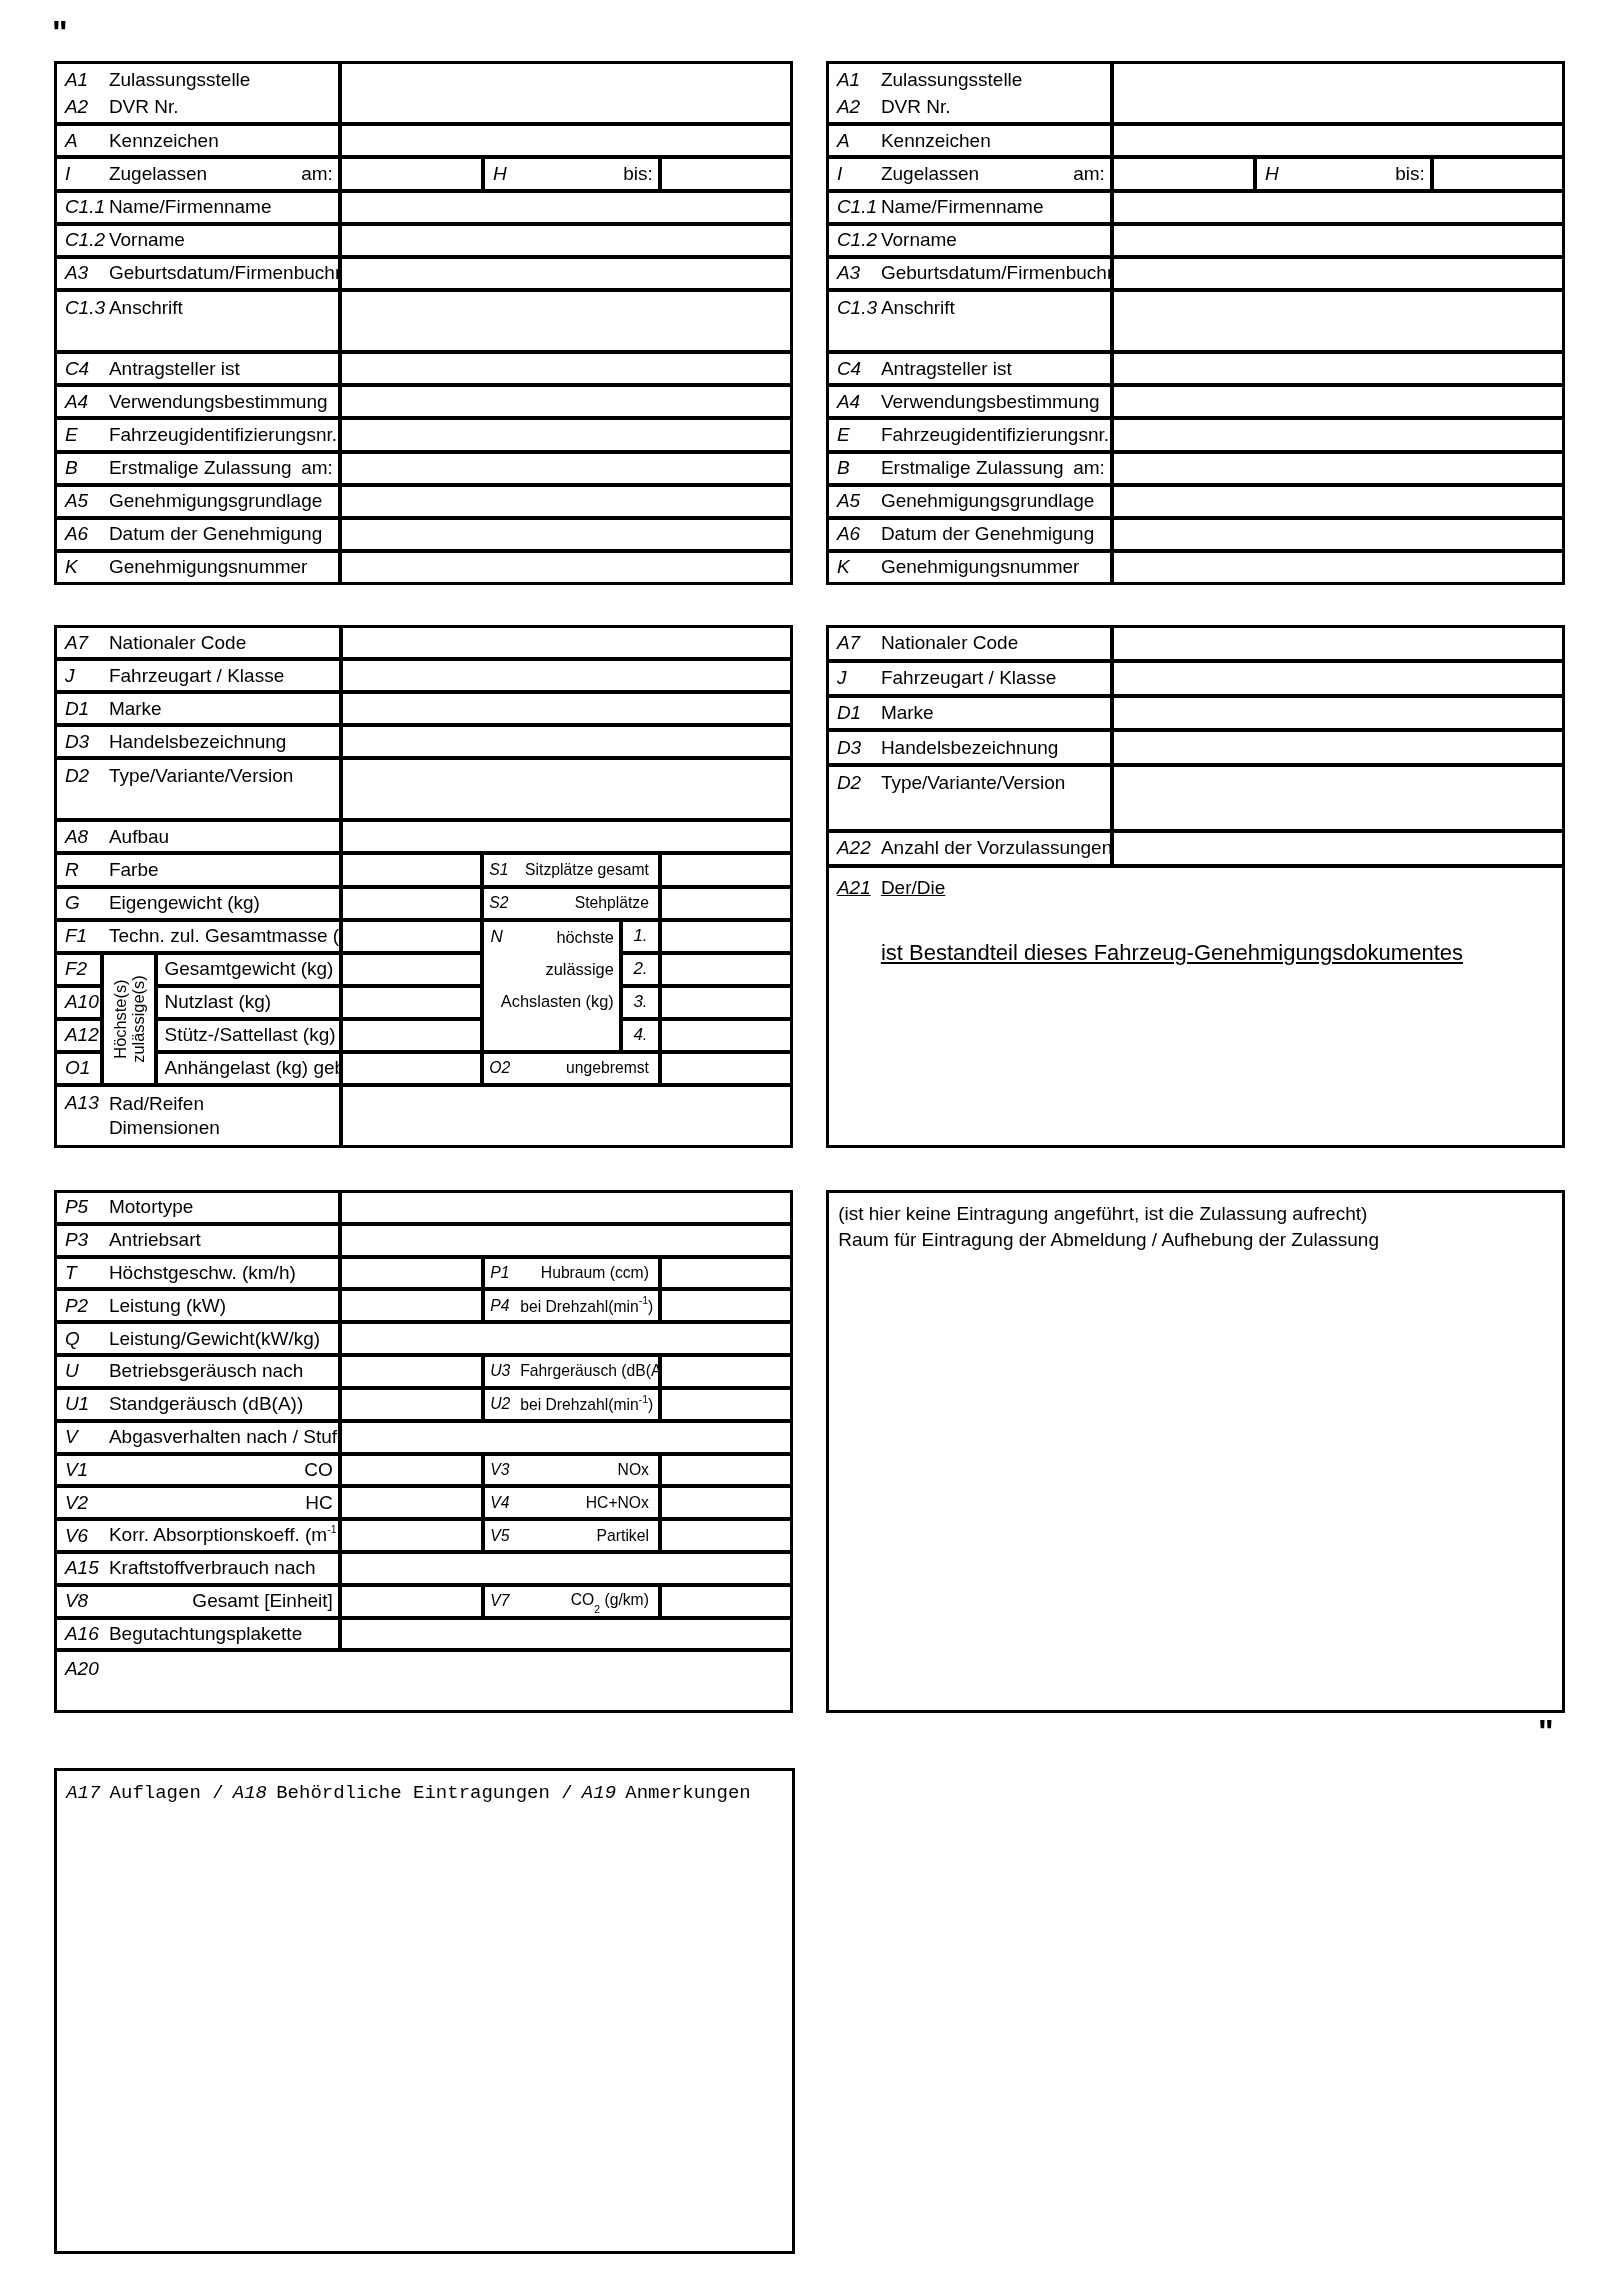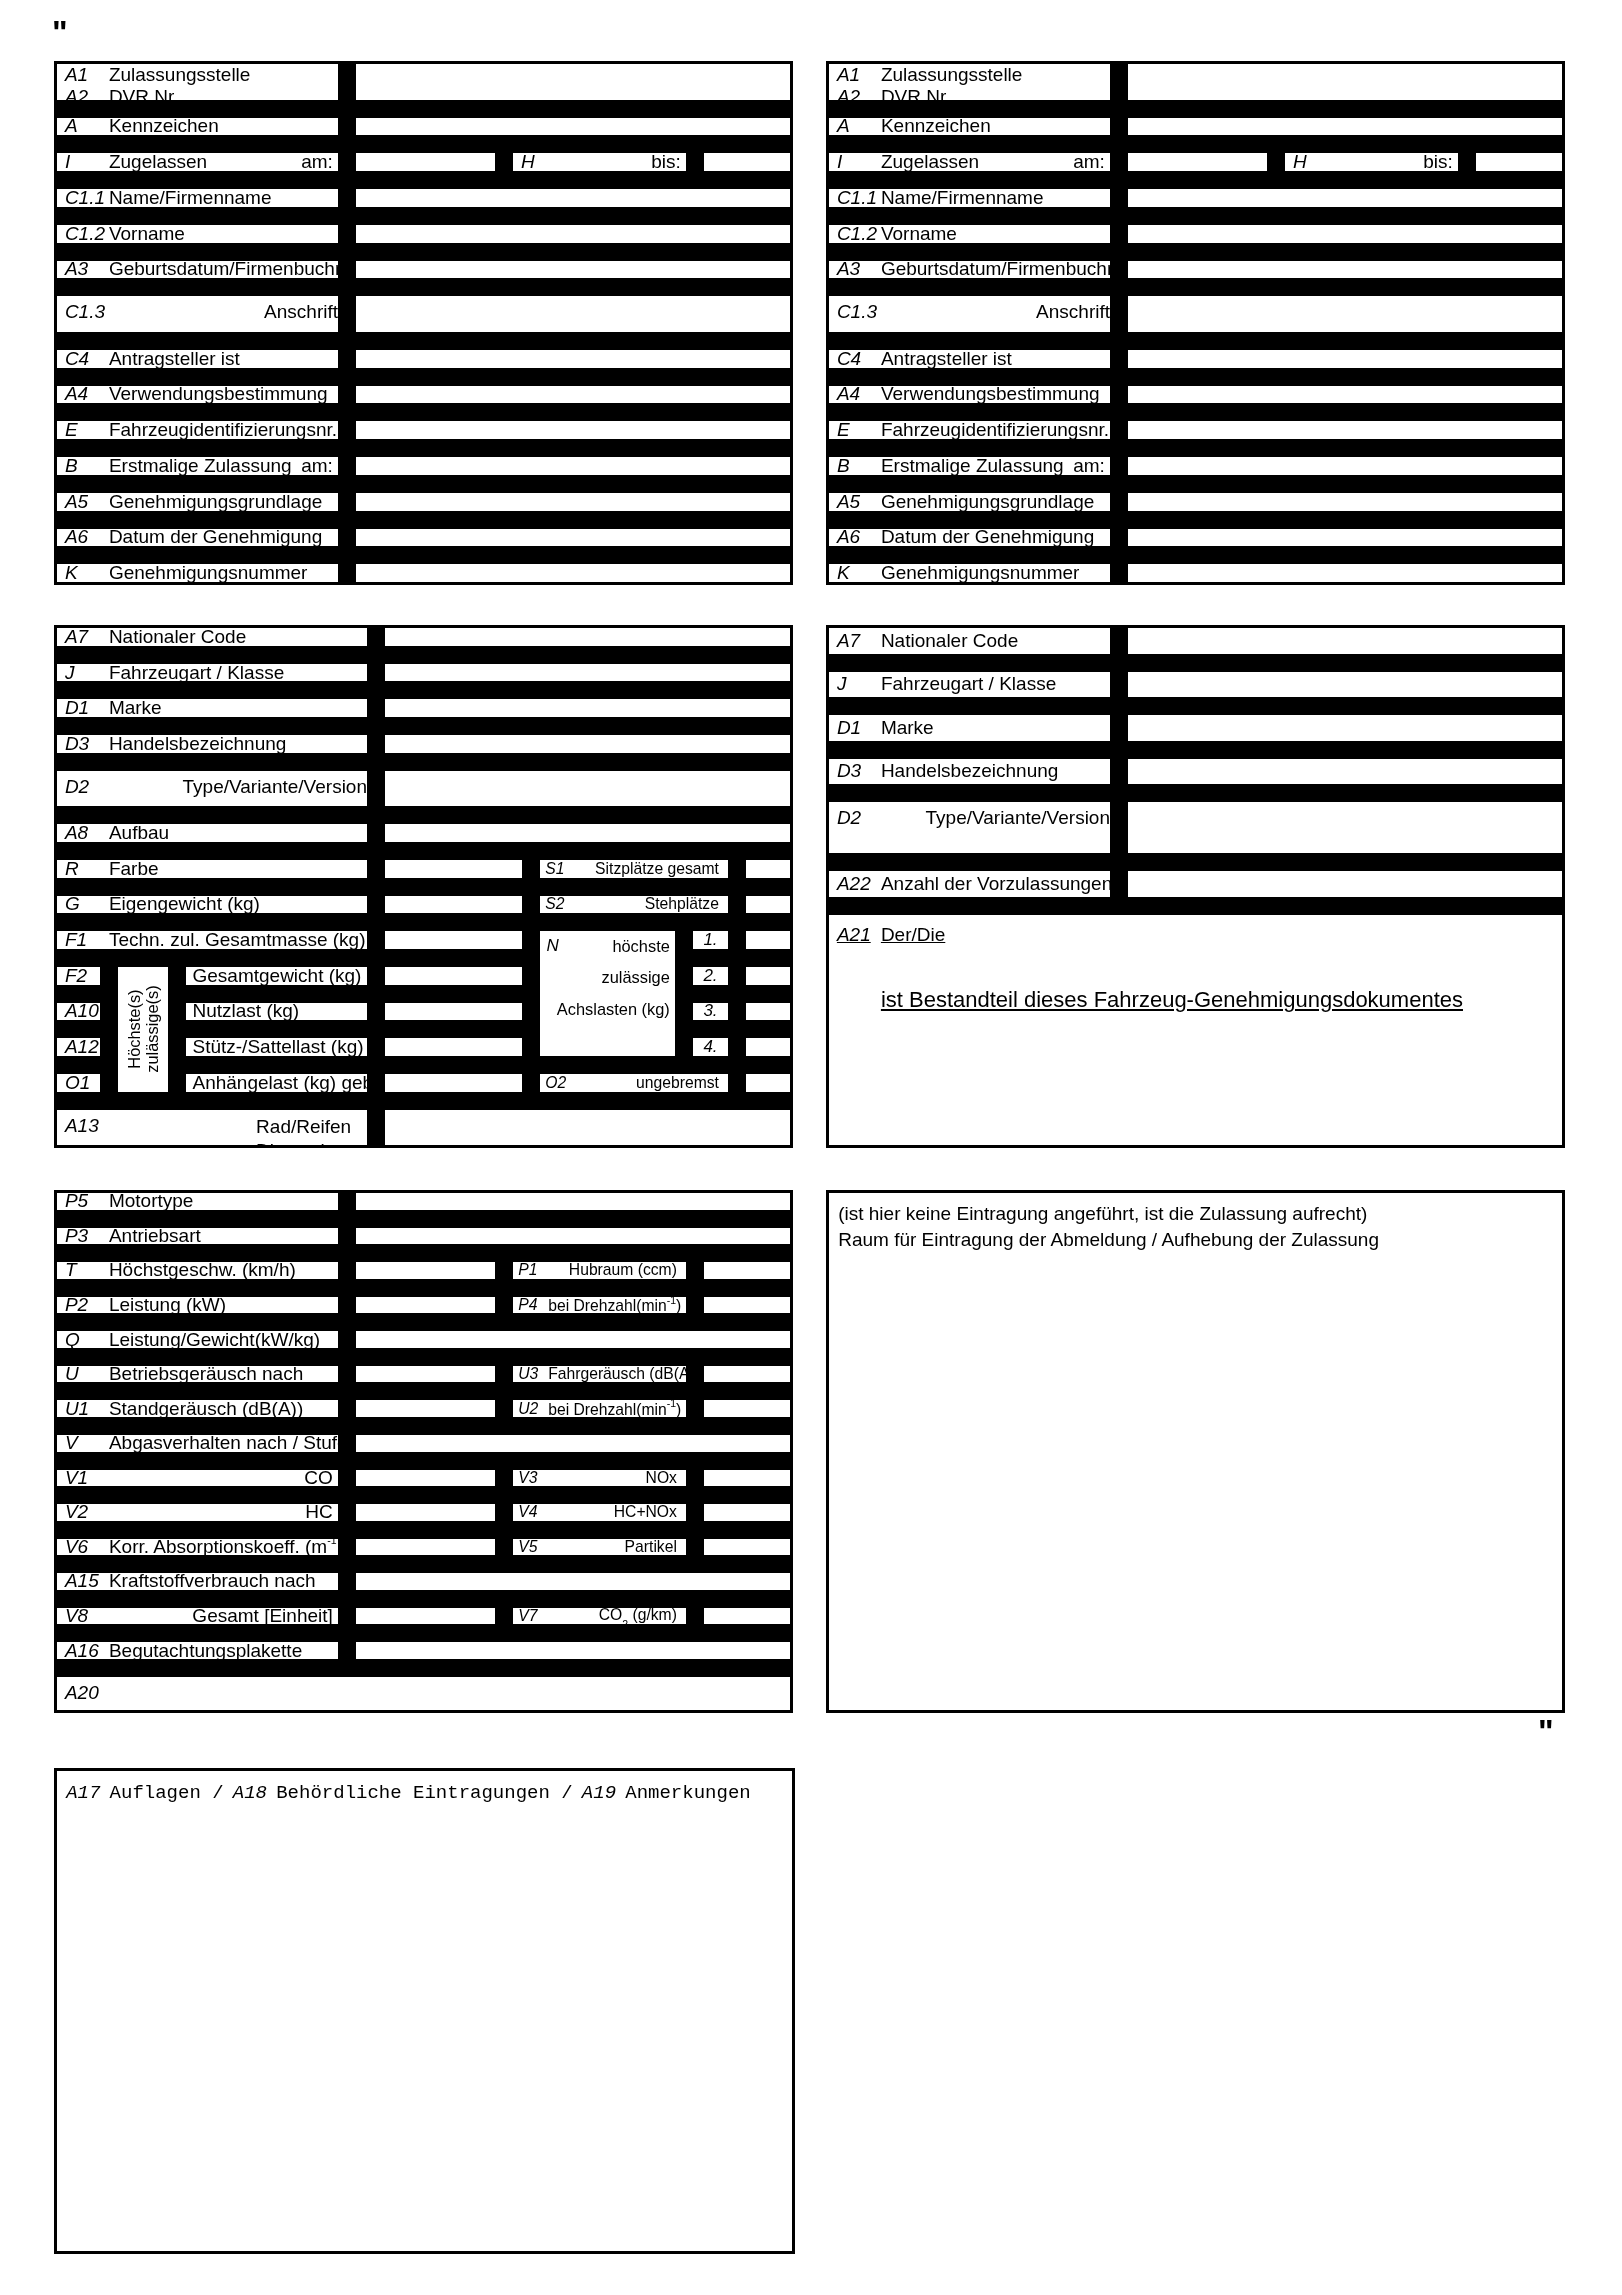--- a/index.html
+++ b/index.html
@@ -2,28 +2,28 @@
 <html style="font-size:10.5px"><head>
 <meta charset="utf-8">
 <style>
   html,body{margin:0;padding:0;background:#fff;}
   .page{position:relative;width:1623px;height:2295px;background:#fff;
         font-family:"Liberation Sans",sans-serif;color:#000;overflow:hidden;}
   .quote{position:absolute;font-weight:bold;font-size:33px;letter-spacing:1.3px;}
   .q-top{left:52px;top:14.4px;}
   .q-right{left:1538px;top:1713px;}
 
-  .block{position:absolute;background:#000;border:3.9px solid #000;display:grid;gap:18px;}
+  .block{position:absolute;background:#000;border:3.9px solid #000;display:grid;gap:4px;}
   .c{background:#fff;display:flex;align-items:center;font-size:19px;overflow:hidden;white-space:nowrap;}
   .lb{padding-left:7.9px;}
   .cd{font-style:italic;flex:0 0 44px;}
   .sl{padding-left:5.2px;padding-right:3.9px;font-size:15.7px;}
   .sc{font-style:italic;flex:0 0 30px;font-size:15.7px;}
   .rt{margin-left:auto;padding-right:5.2px;}
-  .ta{align-items:flex-start;padding-top:5.2px;justify-content:space-between;}
+  .ta{align-items:flex-start;padding-top:5.2px;}
   sup{font-size:10.5px;position:relative;top:-1.3px;}
   sub{font-size:10.5px;position:relative;top:3.9px;}
 
   
   .b1{left:54px;top:61px;width:733px;height:518px;
       grid-template-columns:281px 139px 173px 1fr;
       grid-template-rows:2fr repeat(5,1fr) 2fr repeat(7,1fr);}
   .b1.right{left:826px;}
   .sp25{grid-column:2/5;}
   .g2{grid-column:2;}

